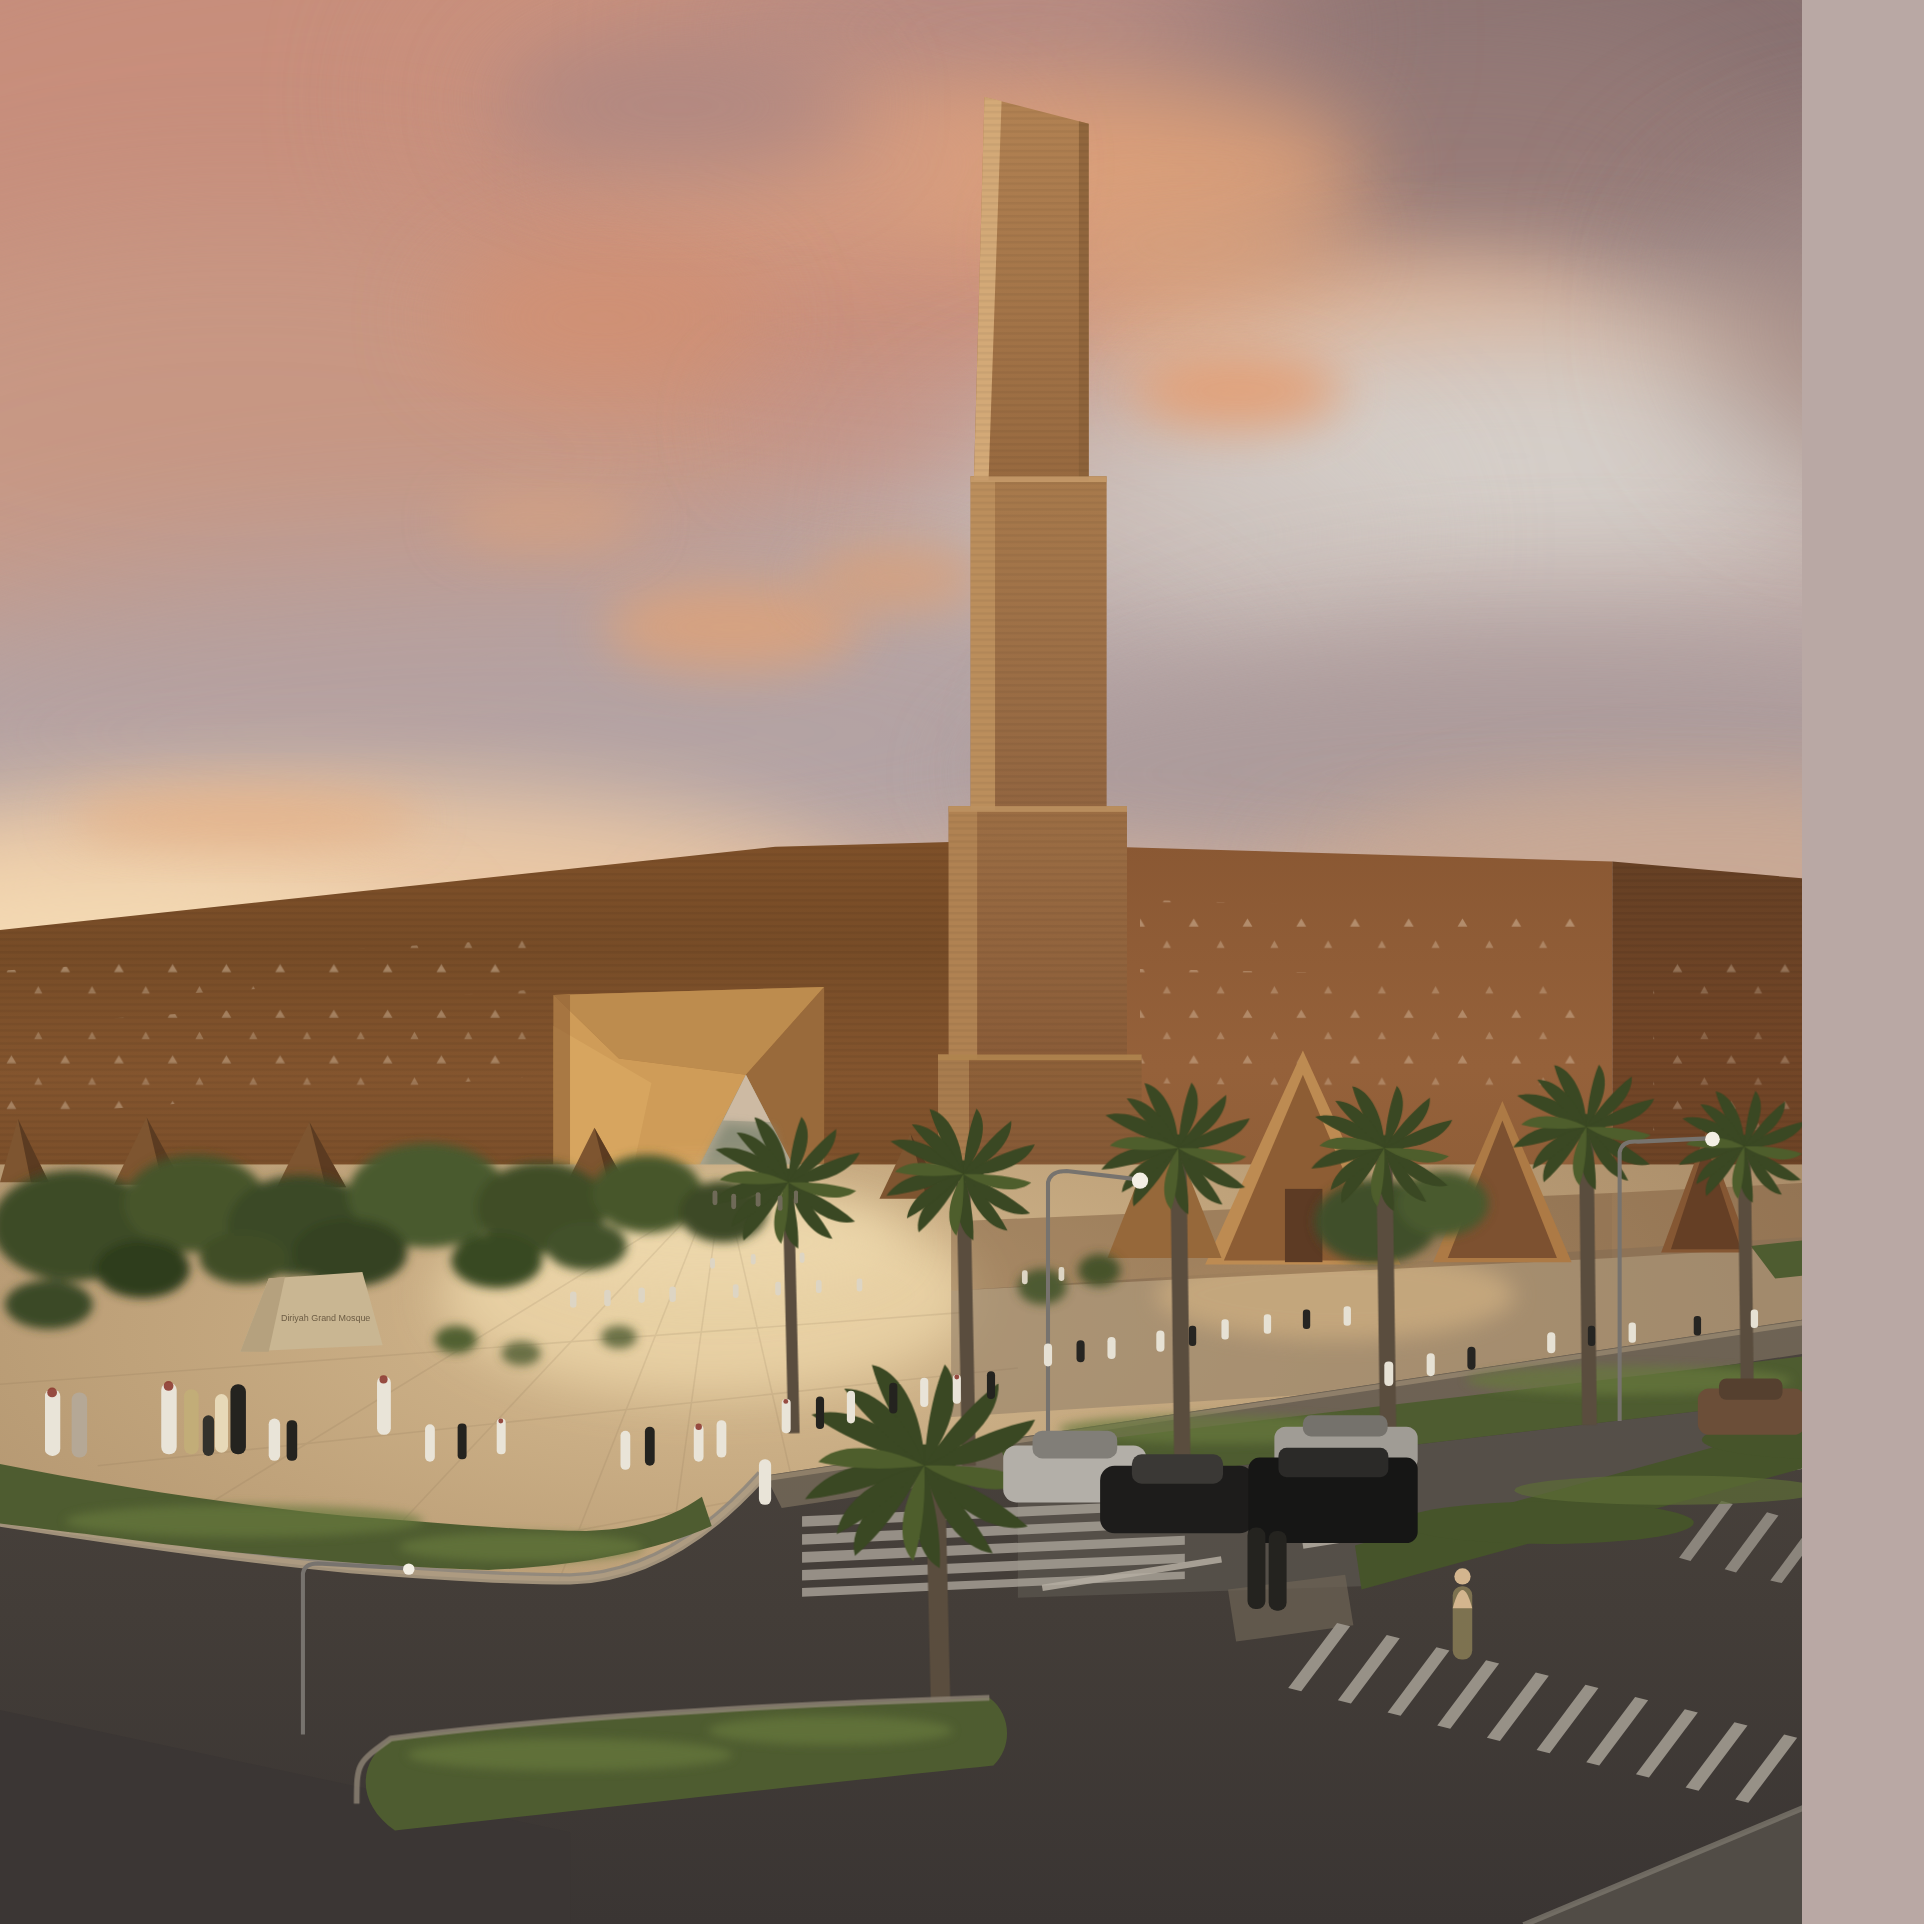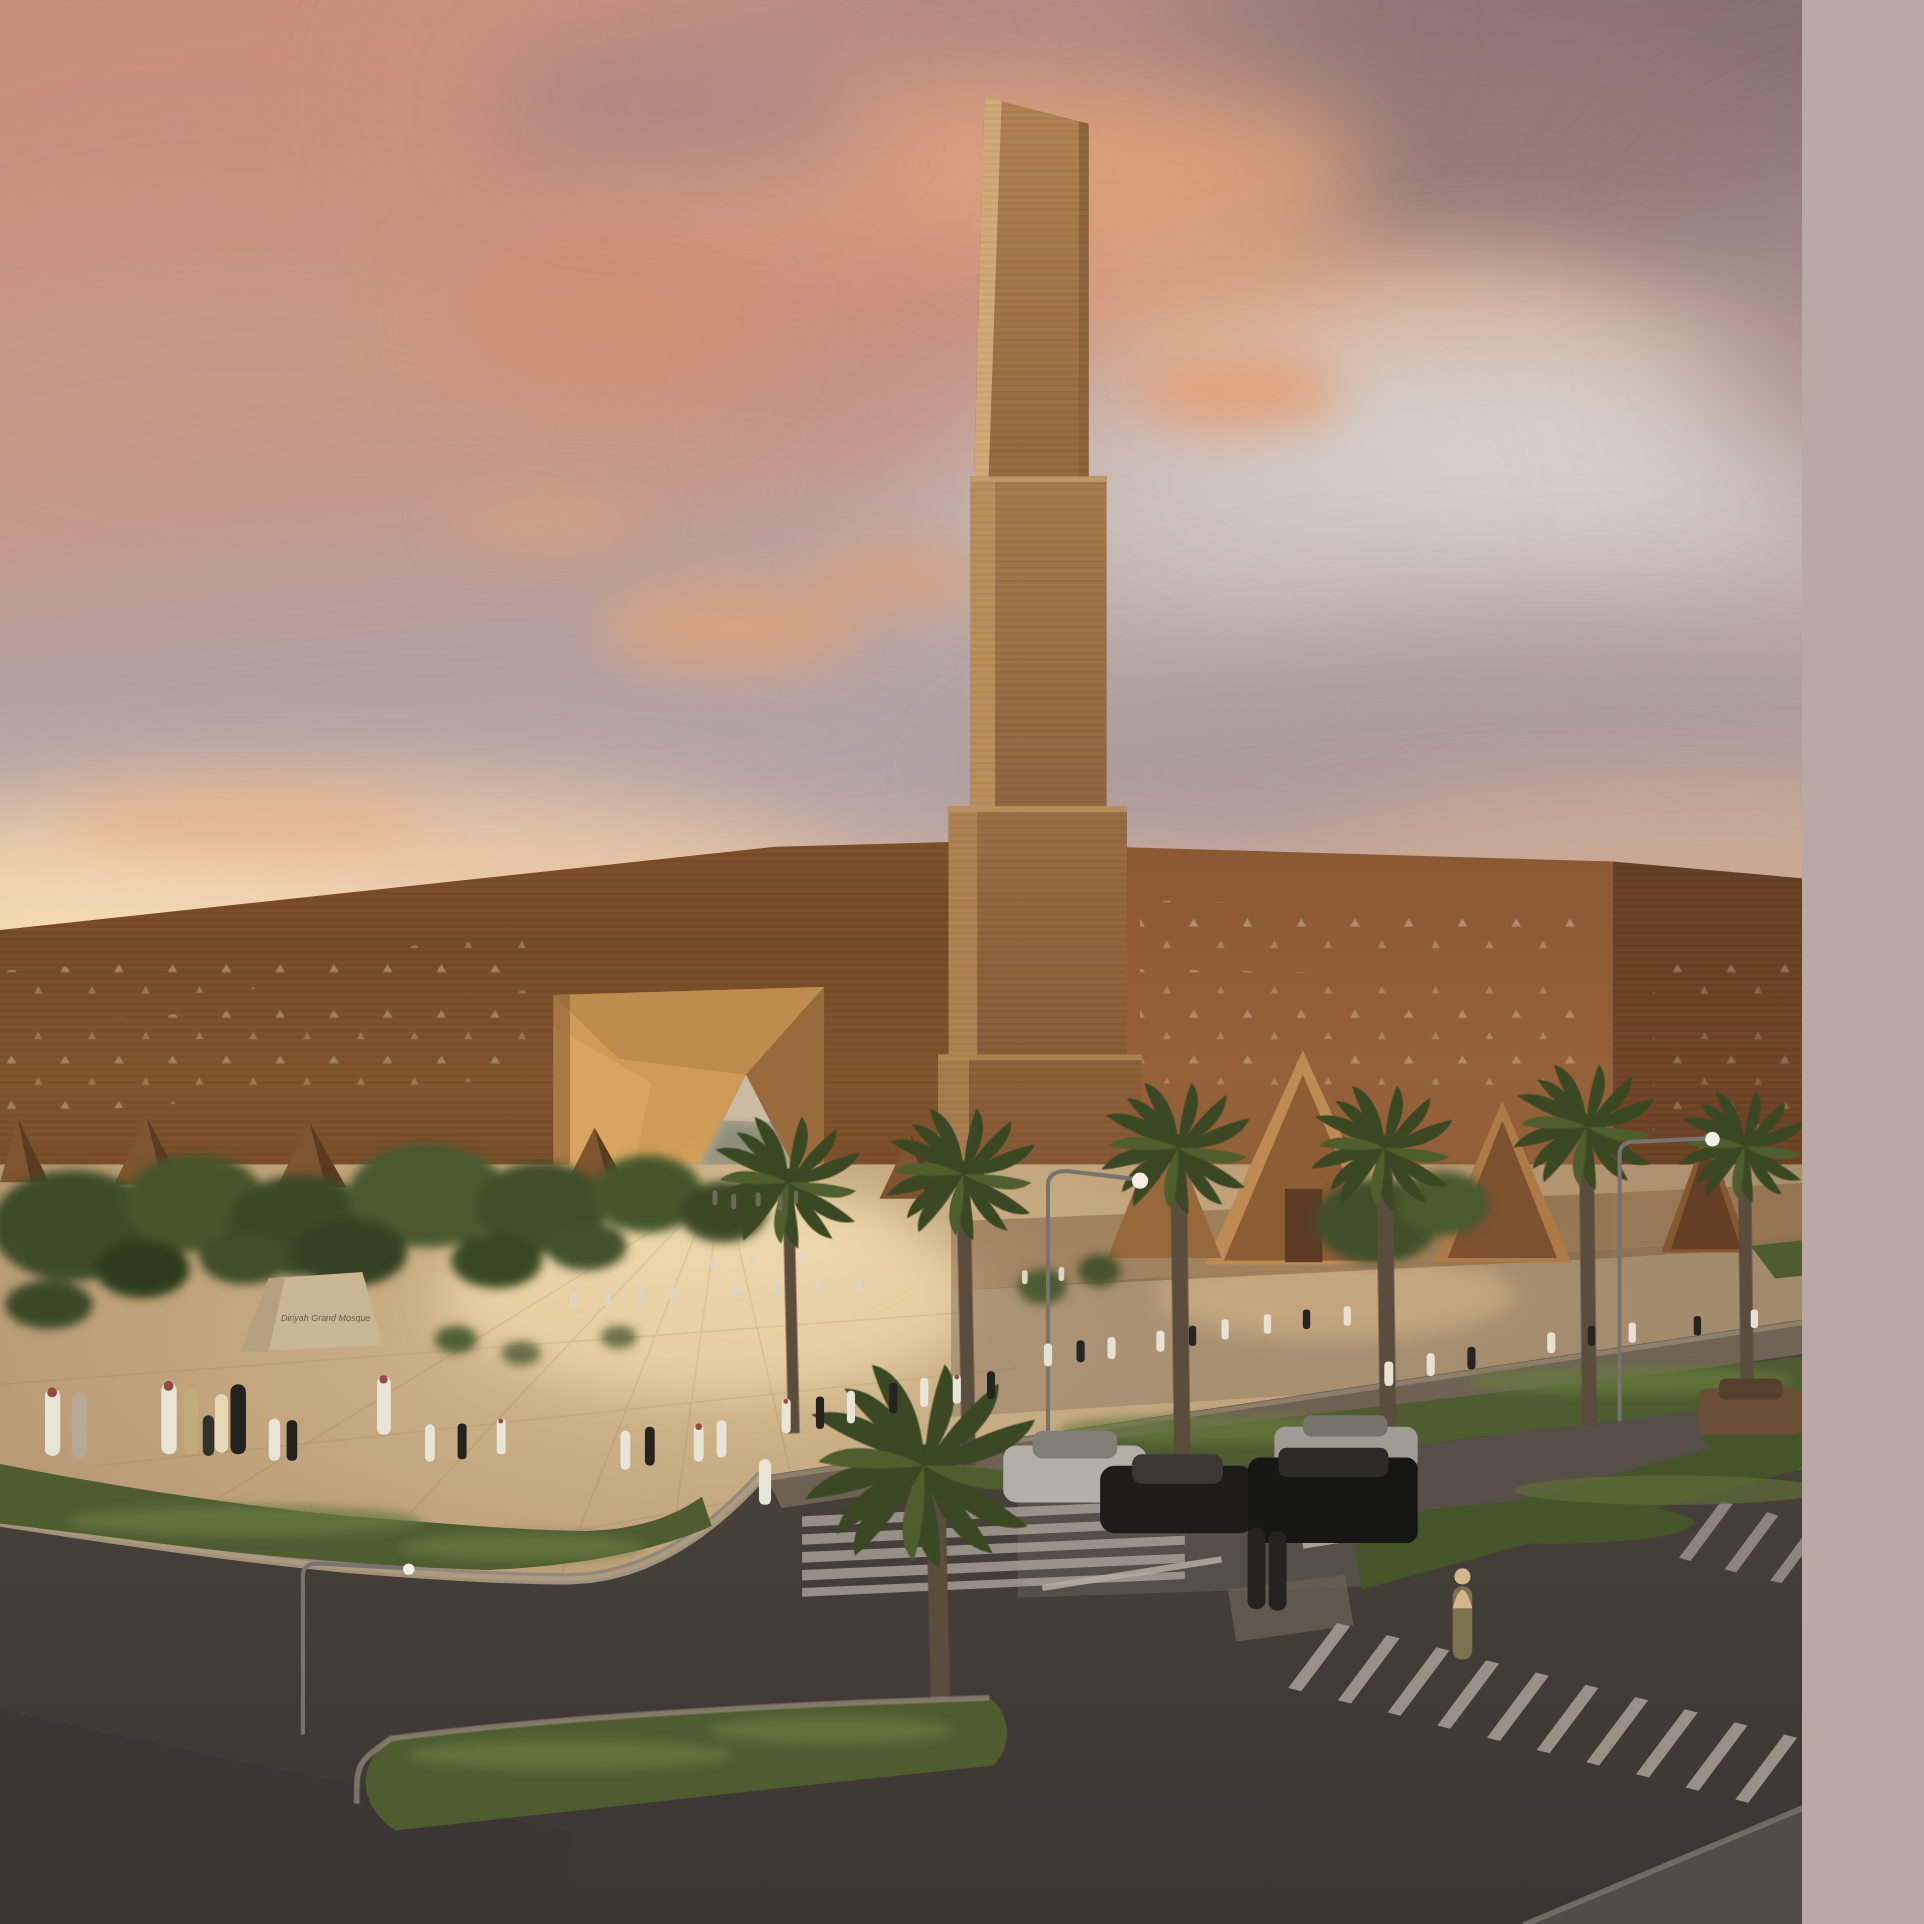--- a/index.html
+++ b/index.html
@@ -1,16 +1,16 @@
 <!DOCTYPE html>
 <html style="font-size:13px"><head>
 <meta charset="utf-8">
 <style>
 html,body{margin:0;padding:0;background:#b9a8a4;font-family:"Liberation Sans",sans-serif;}
-#scene{width:1802px;height:1925px;position:relative;overflow:hidden;font-style:italic;}
+#scene{width:1802px;height:1925px;position:relative;overflow:hidden;}
 svg{display:block;}
 </style>
 </head>
 <body>
 <div id="scene">
 <svg width="1925" height="1925" viewBox="0 0 2364 2364">
 <defs>
 <linearGradient id="skyV" x1="0" y1="0" x2="0" y2="1">
   <stop offset="0" stop-color="#bd8a7c"></stop>
   <stop offset="0.18" stop-color="#c69687"></stop>

